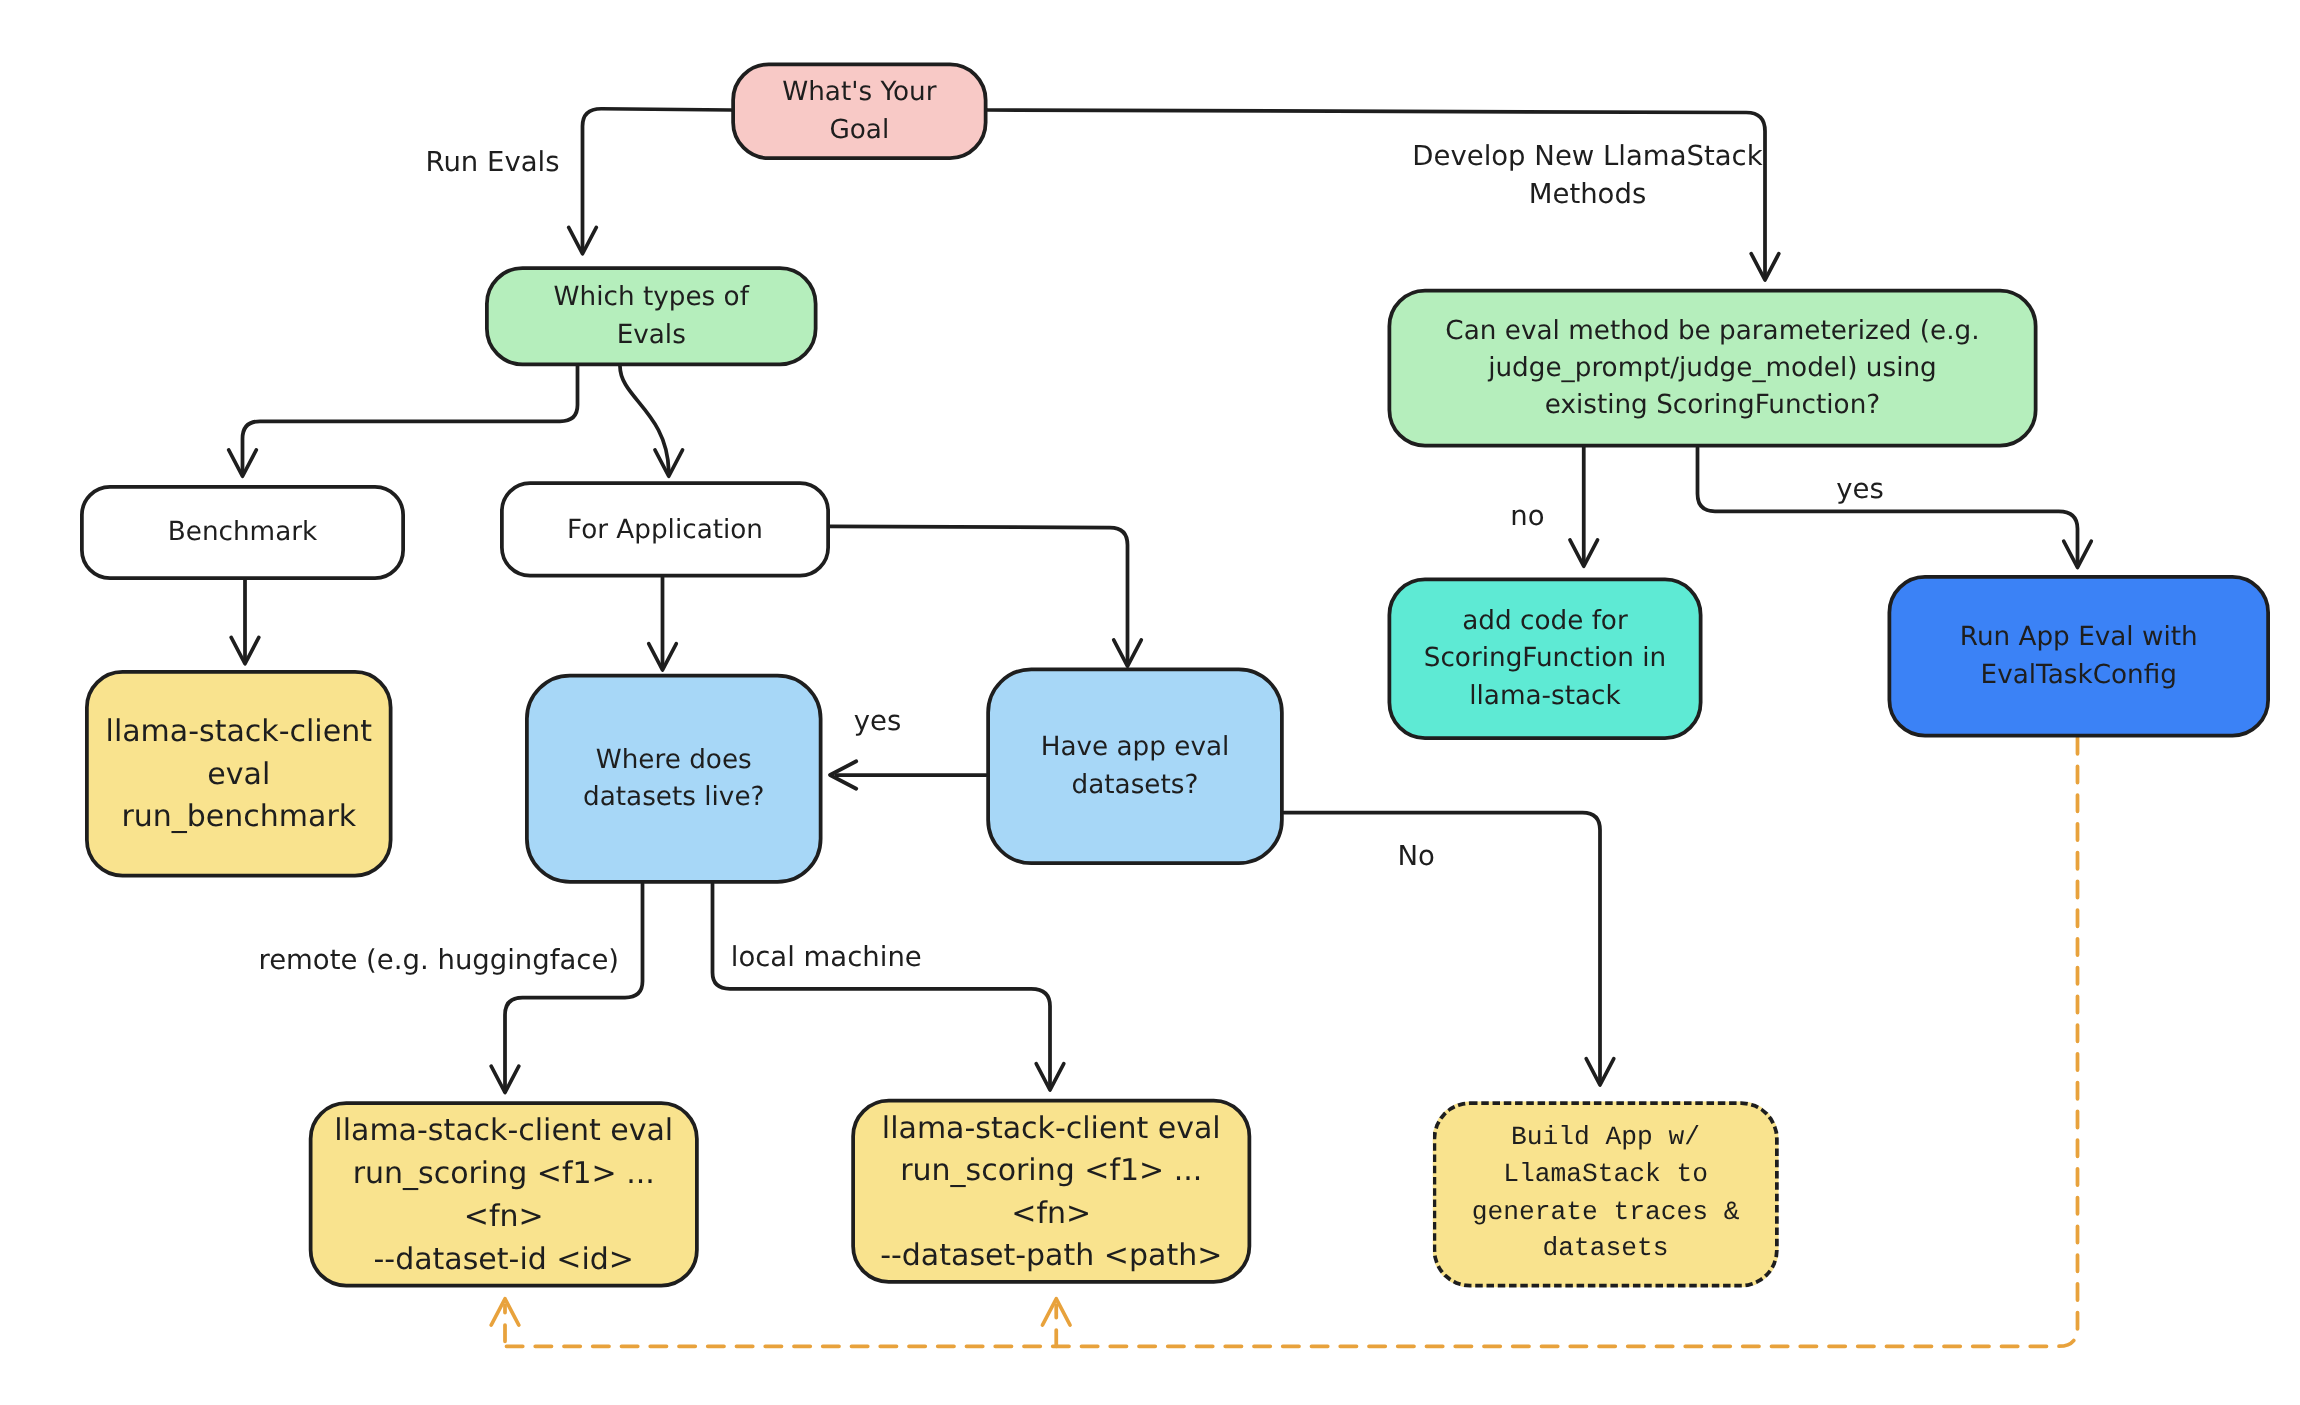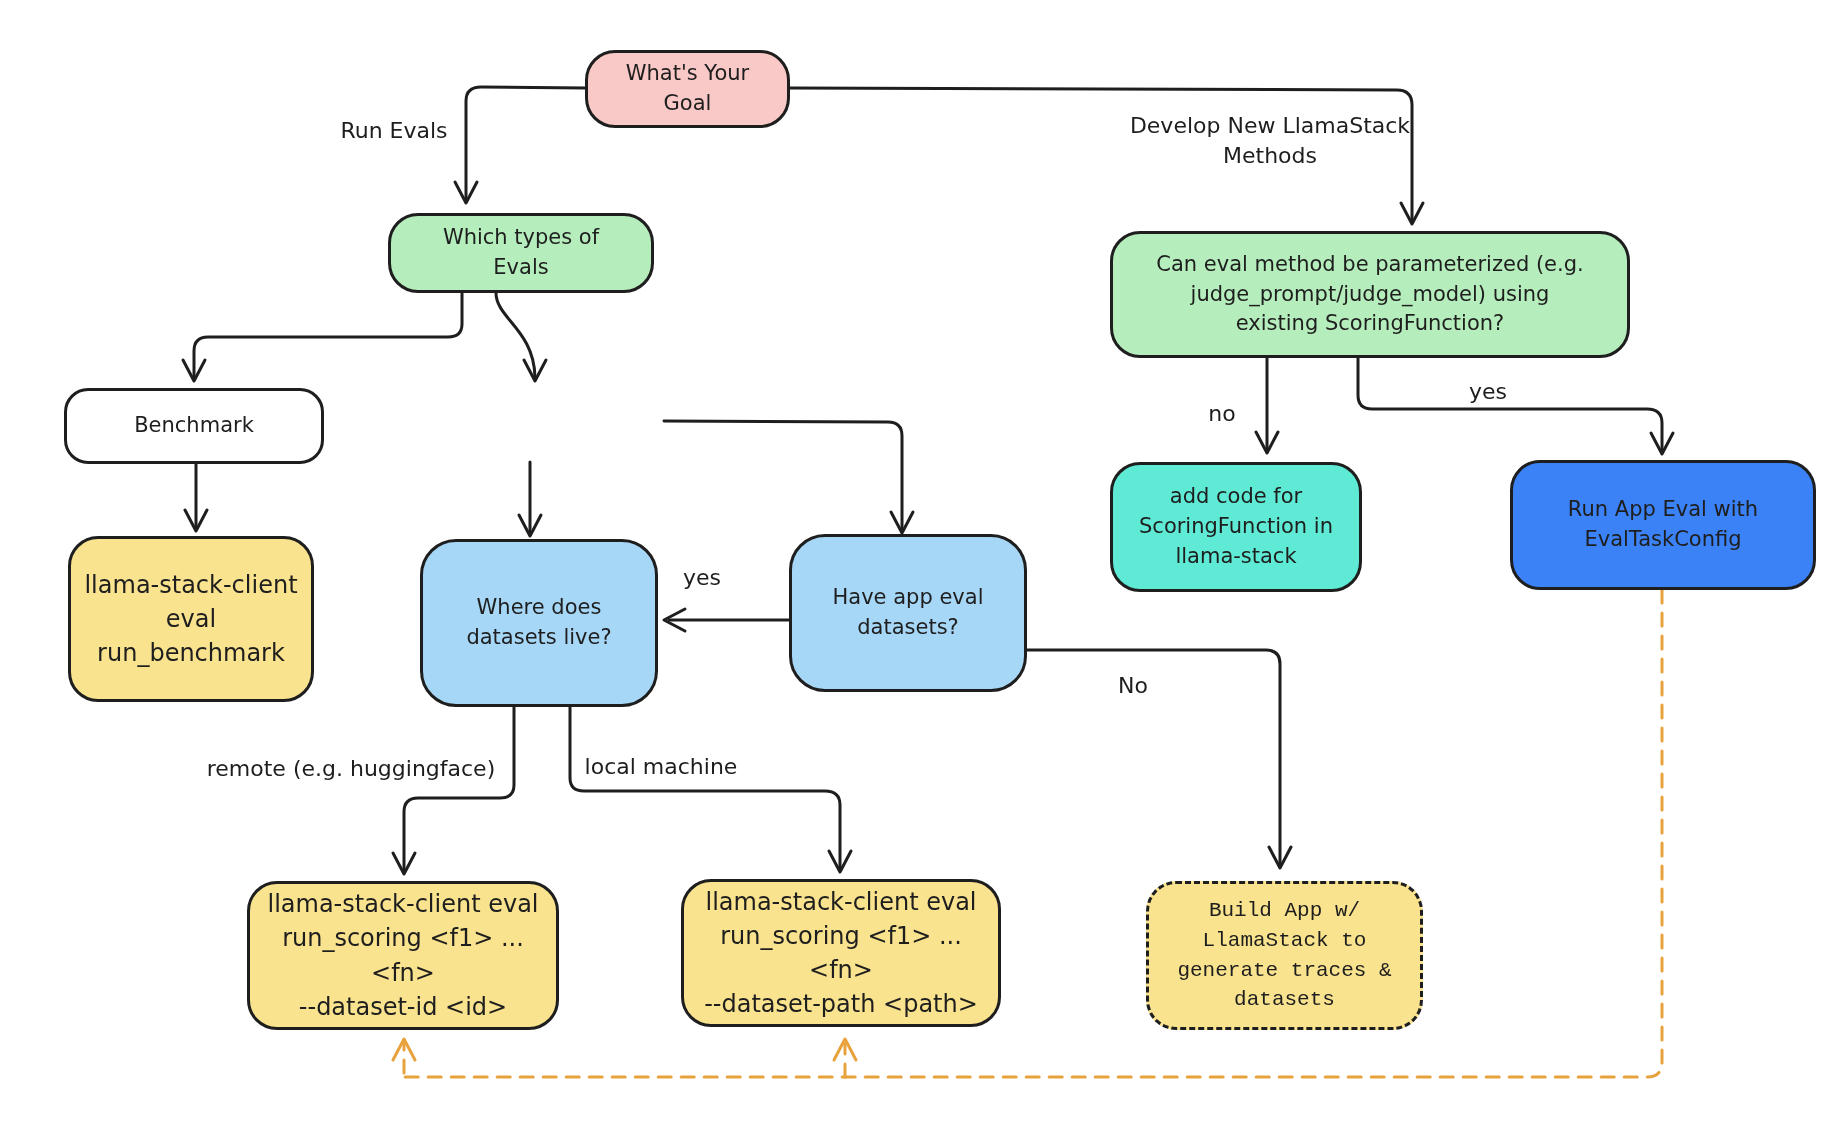--- a/index.html
+++ b/index.html
@@ -140,20 +140,21 @@
   </svg>
 
   <div class="node" style="left: 585px; top: 50px; width: 205px; height: 78px; background-color: rgb(248, 201, 198);">What's Your
 Goal</div>
 
   <div class="node" style="left: 348px; top: 213px; width: 266px; height: 80px; background-color: rgb(181, 238, 188); margin-left: 40px;">Which types of
 Evals</div>
 
   <div class="node" style="left: 64px; top: 388px; width: 260px; height: 76px; border-radius: 24px; background-color: rgb(255, 255, 255);">Benchmark</div>
 
+  <div class="node" style="left: 400px; top: 385px; width: 264px; height: 77px; border-radius: 24px; background-color: rgb(255, 255, 255);">For Application</div>
 
   <div class="node small" style="left: 68px; top: 536px; width: 246px; height: 166px; background-color: rgb(249, 227, 142);">llama-stack-client
 eval run_benchmark</div>
 
   <div class="node" style="left: 420px; top: 539px; width: 238px; height: 168px; border-radius: 36px; background-color: rgb(167, 215, 247);">Where does
 datasets live?</div>
 
   <div class="node" style="left: 1110px; top: 231px; width: 520px; height: 127px; background-color: rgb(181, 238, 188);">Can eval method be parameterized (e.g.
 judge_prompt/judge_model) using
 existing ScoringFunction?</div>

